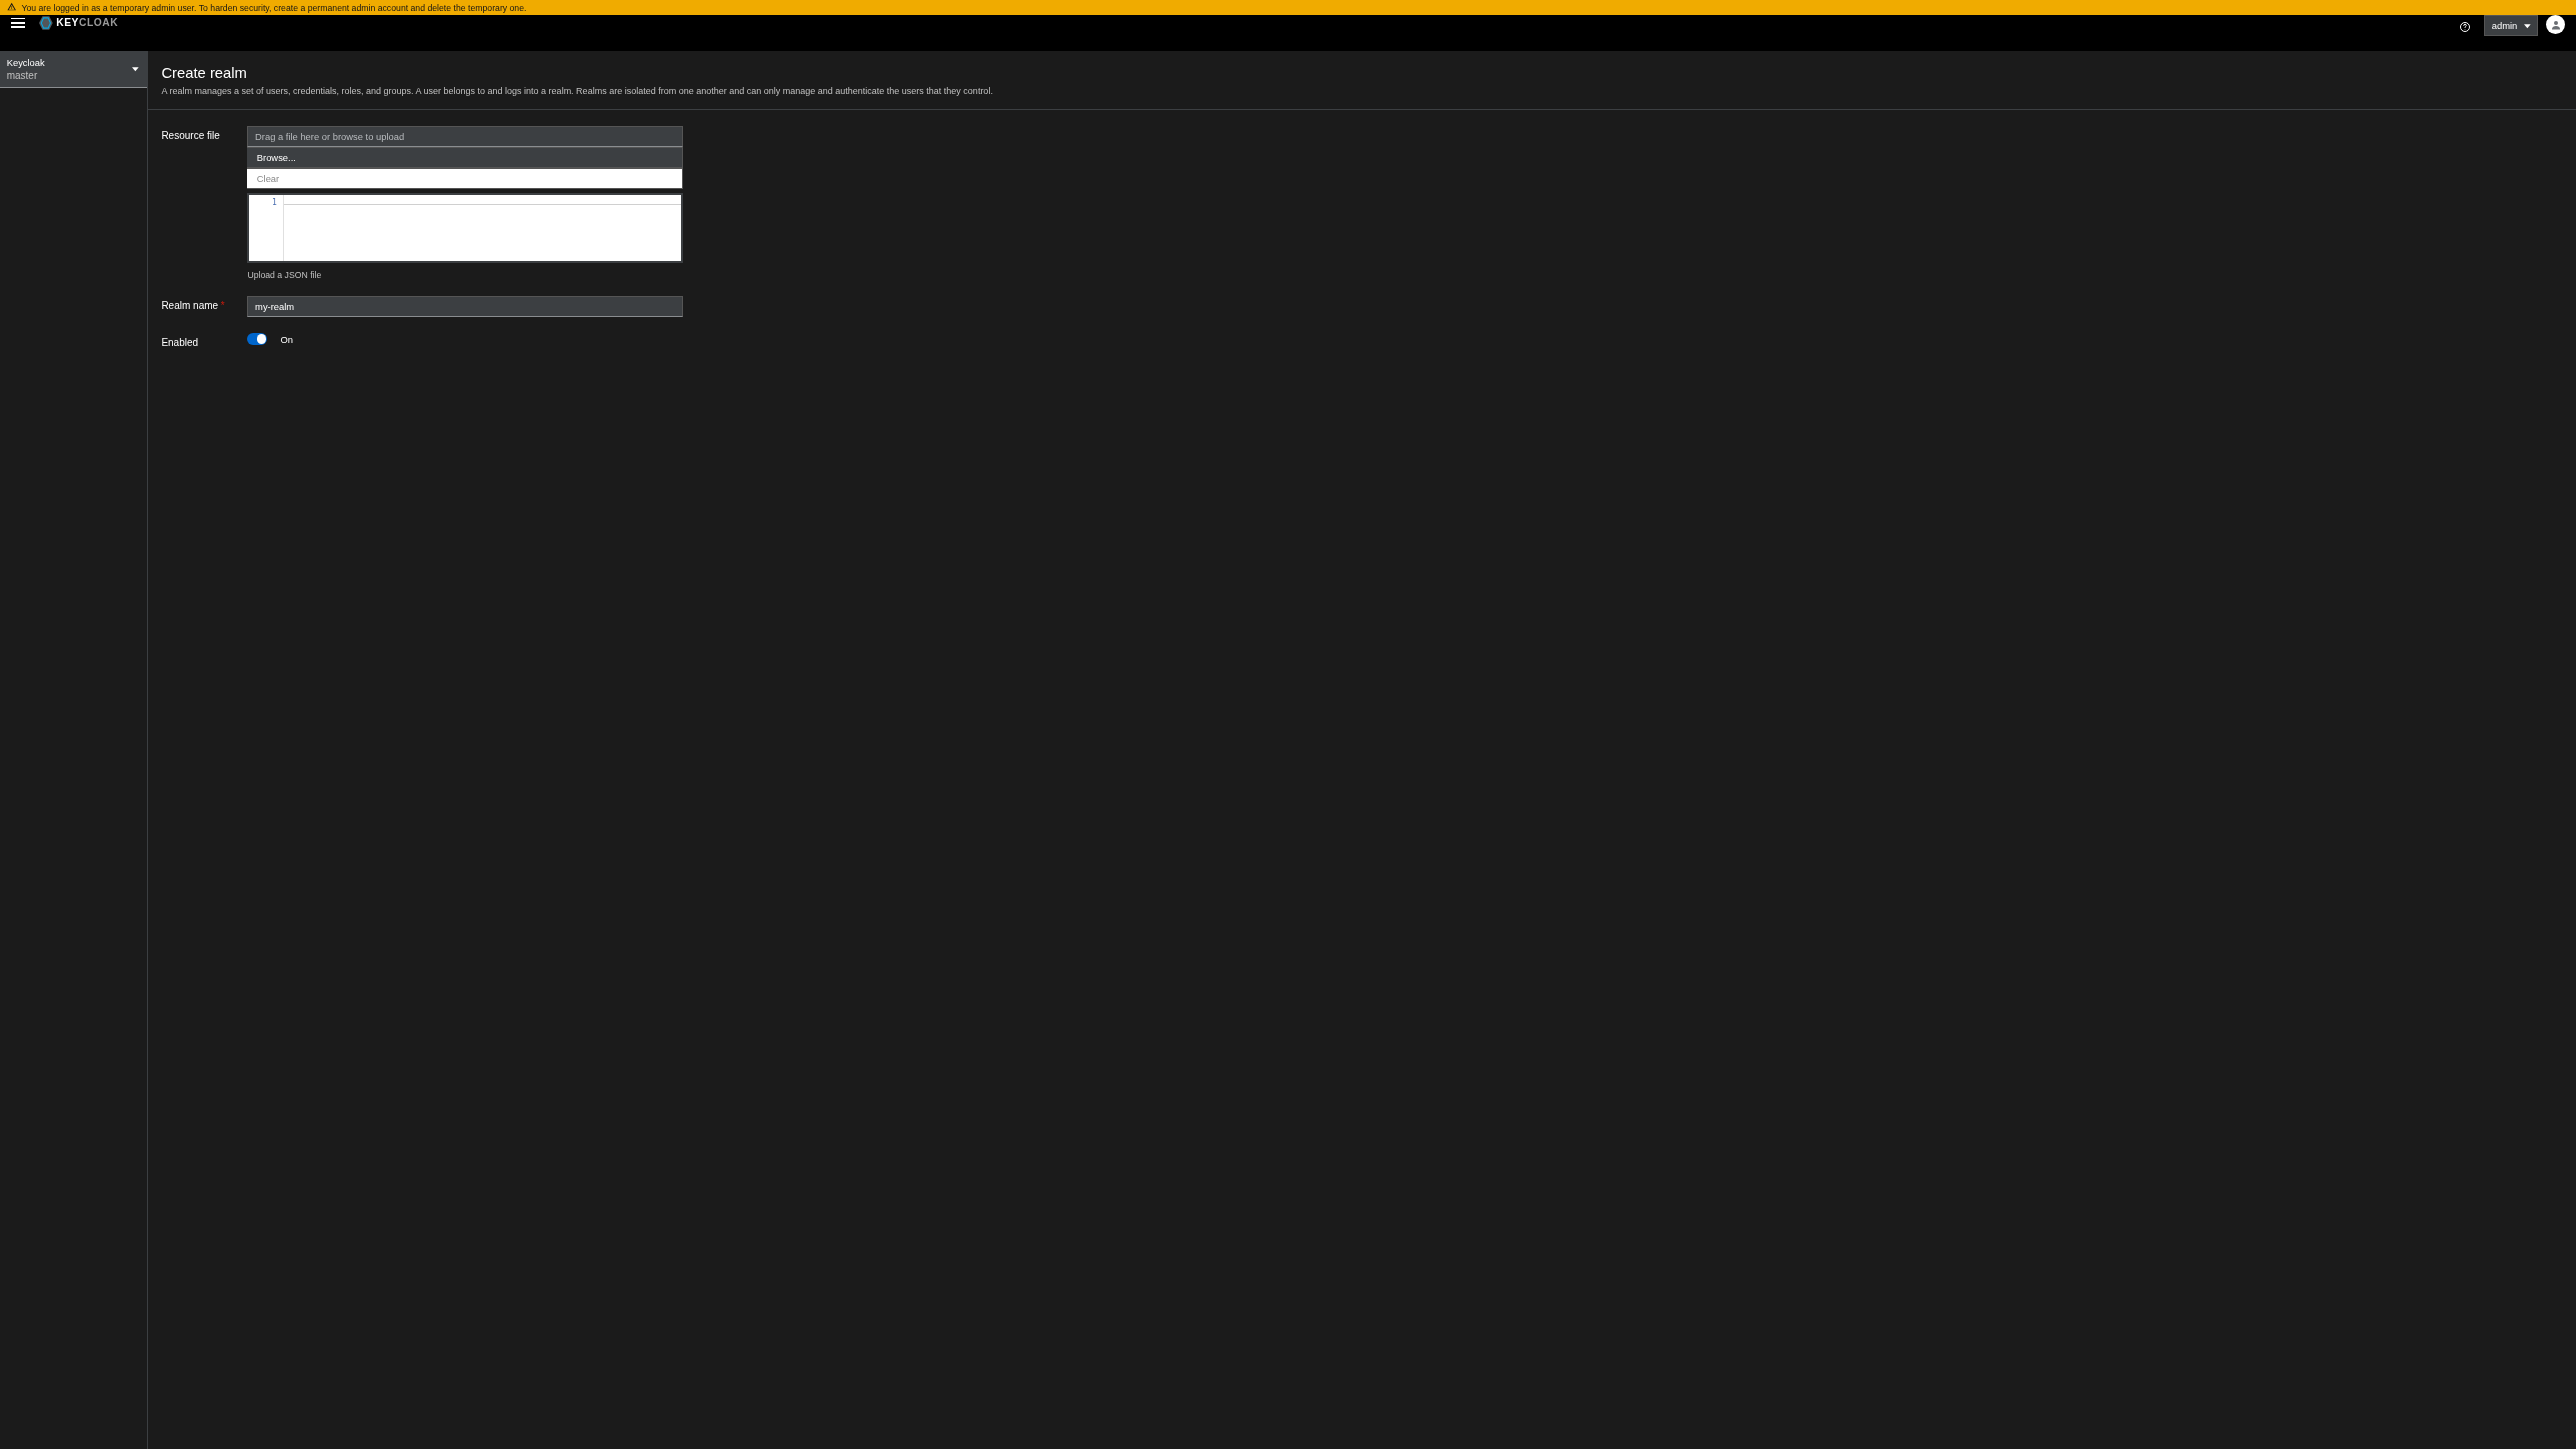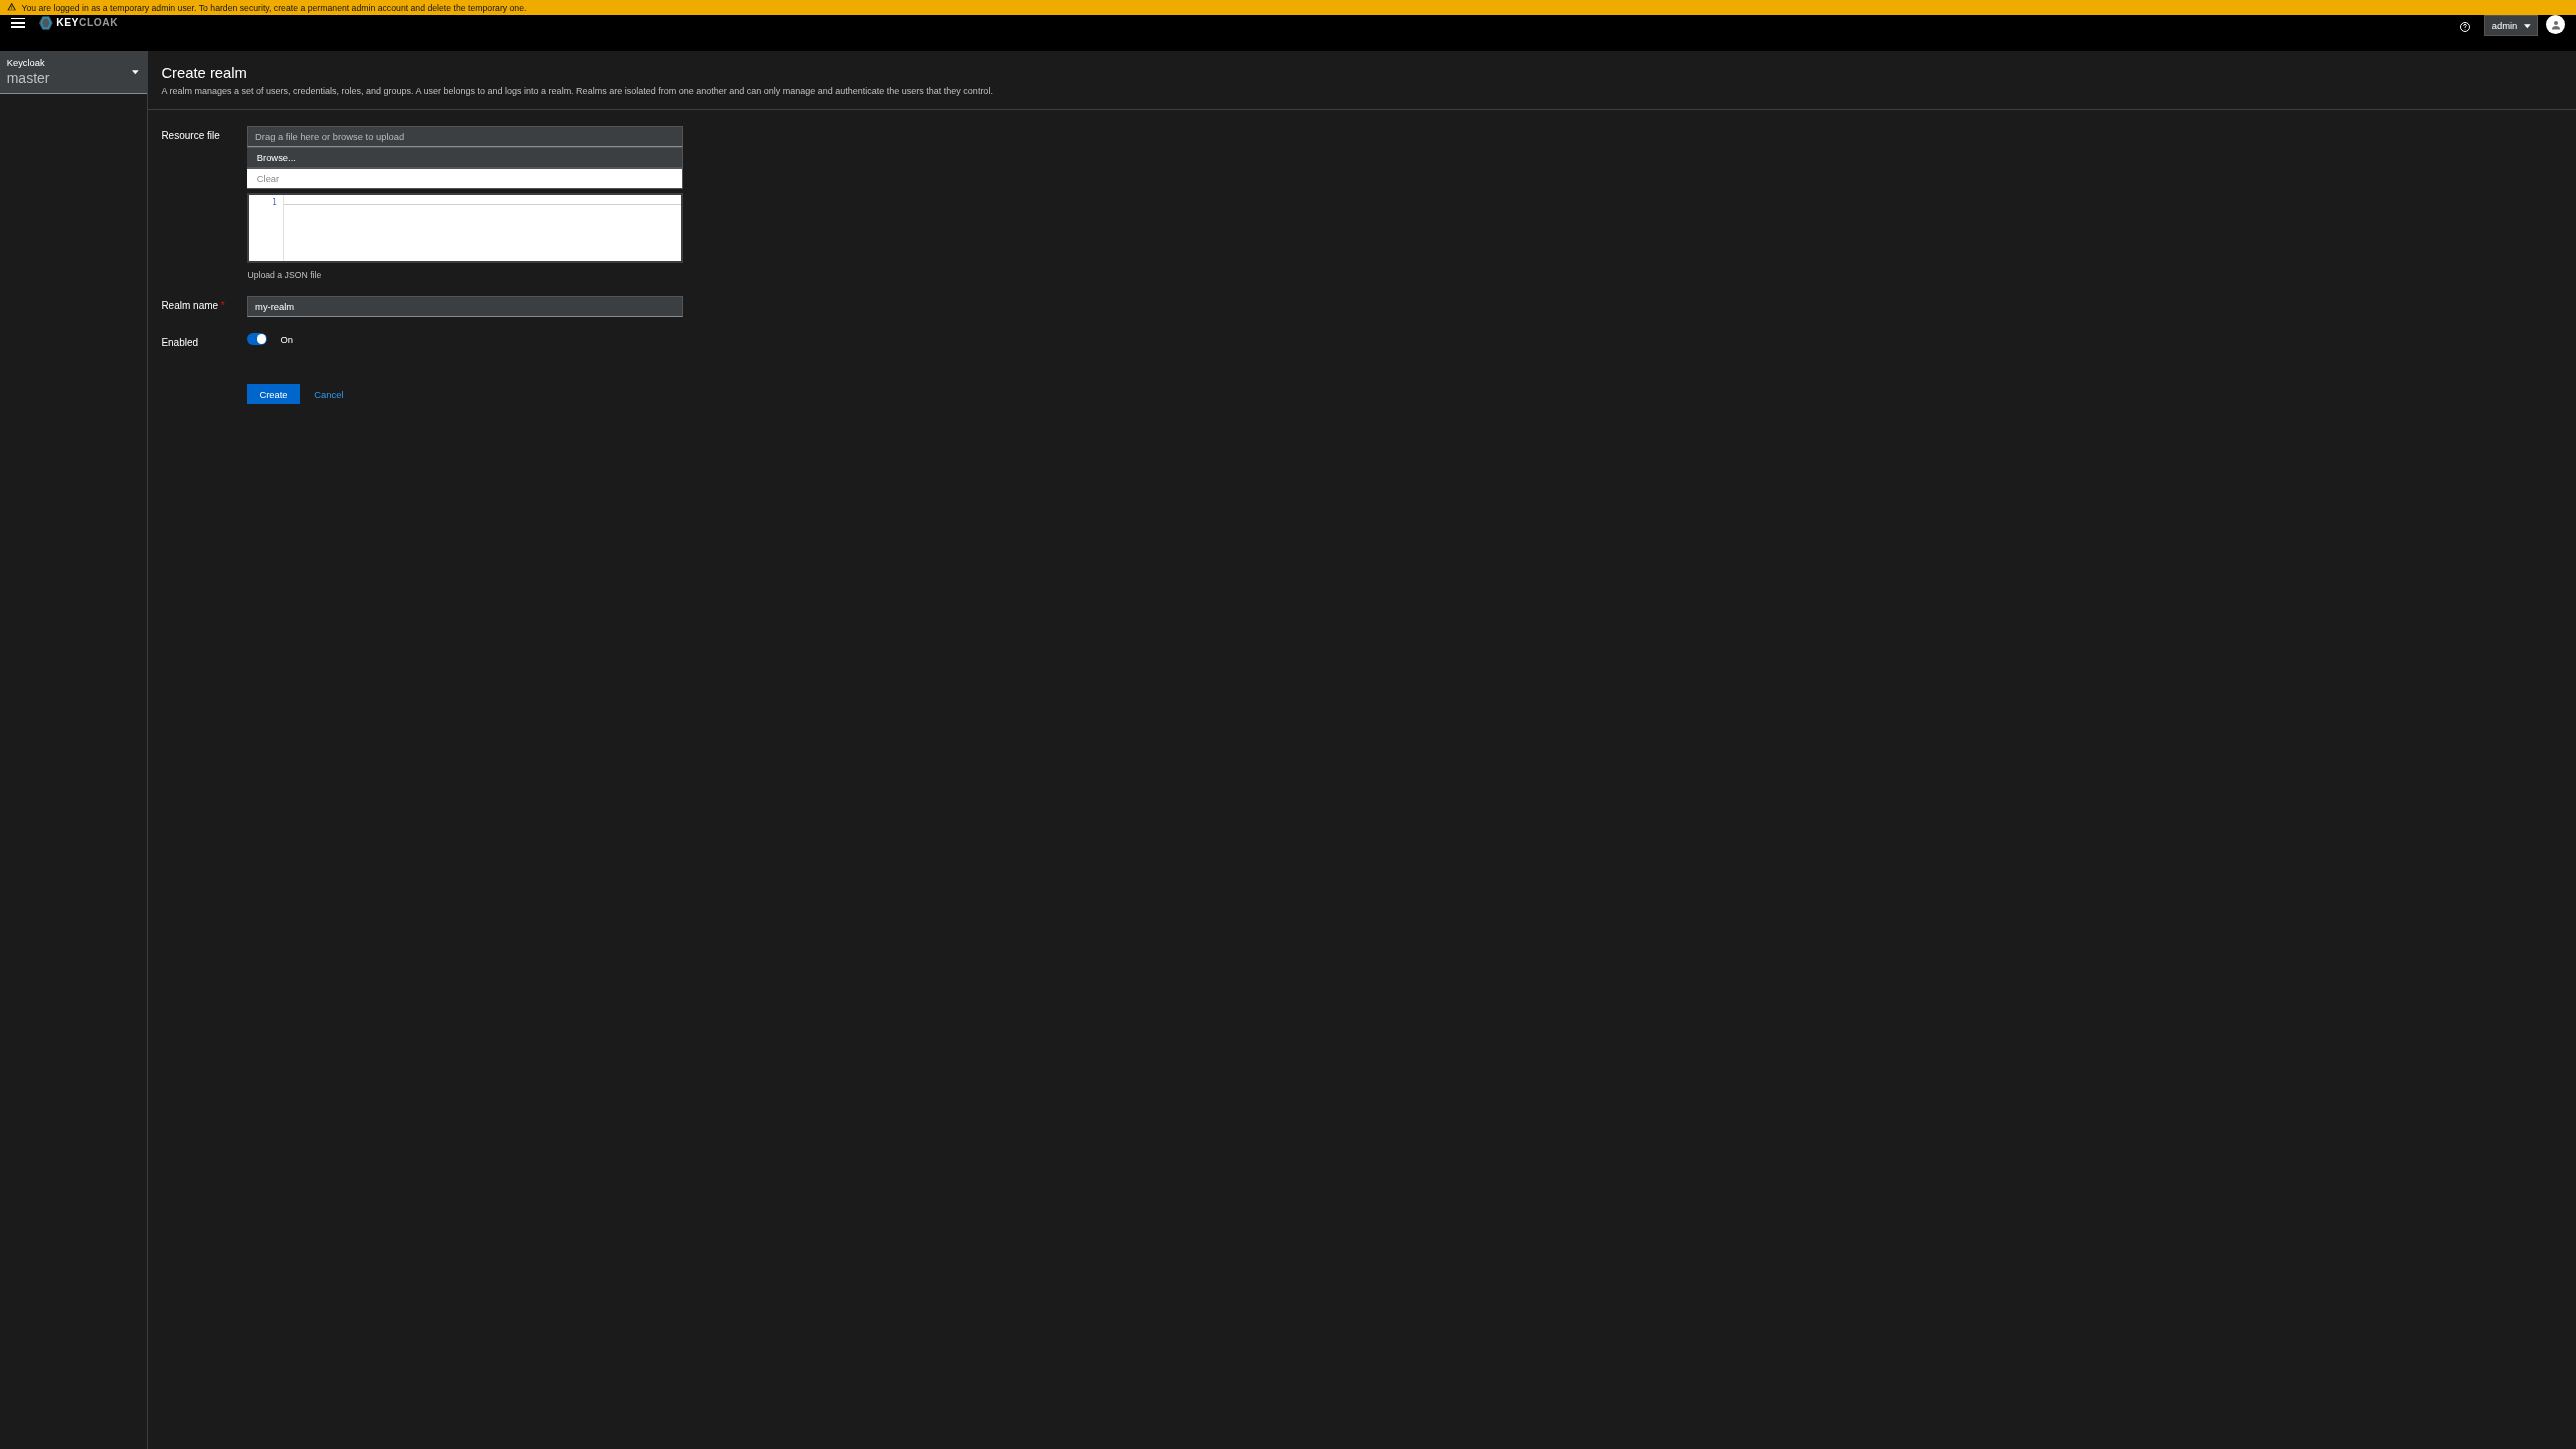--- a/index.html
+++ b/index.html
@@ -23,21 +23,21 @@
   .user-dropdown svg { width:6.7px; height:6.7px; }
   .avatar { width:19px; height:19px; border-radius:50%; background:#fff; display:flex; align-items:center; justify-content:center; }
   .avatar svg { width:12px; height:12px; fill:#6a6e73; }
 
   
   .layout { flex:1; display:flex; min-height:0; }
   .sidebar { width:148px; background:#1b1b1b; border-right:0.7px solid #3c3f42; }
   .realm-selector { background:#3c3f42; border-bottom:0.7px solid #8a8d90; padding:5.4px 8px 5.4px 6.7px; display:flex; align-items:center; justify-content:space-between; cursor:pointer;}
   .realm-selector .labels { display:flex; flex-direction:column; line-height:1.3;}
   .realm-selector .title { color:#fff; font-size:9.4px; }
-  .realm-selector .current { color:#c0c0c0; font-size:14px; }
+  .realm-selector .current { color:#c0c0c0; font-size:10px; }
   .realm-selector svg { width:6.7px; height:6.7px; }
 
   .main { flex:1; display:flex; flex-direction:column; background:#1b1b1b; }
   .page-header { padding: 13.4px 13.4px 12px 13.4px; border-bottom:0.7px solid #3c3f42;}
   .page-title { font-size:14.8px; font-weight:400; color:#fff; margin-bottom:4px;}
   .page-desc { color:#c0c0c0; font-size:9px; line-height:1.4; }
 
   .form-area { padding: 16px 13.4px; }
   .form-row { display:flex; align-items:flex-start; margin-bottom: 16px; }
   .form-label-col { width: 86px; padding-top:4px; font-size:10px; color:#fff; display:flex; align-items:center; gap:2.7px;}
@@ -177,26 +177,17 @@
         <div class="form-field-col">
           <div class="switch-row">
             <div class="switch">
               <div class="knob"></div>
             </div>
             <span class="switch-label">On</span>
           </div>
         </div>
       </div>
 
-      <div class="form-row">
-        <div class="form-label-col"></div>
-        <div class="form-field-col">
-          <div class="actions">
-            <button class="btn-primary">Create</button>
-            <button class="btn-link">Cancel</button>
-          </div>
-        </div>
-      </div>
 
     </div>
   </main>
 </div>
 
 
 </body></html>

